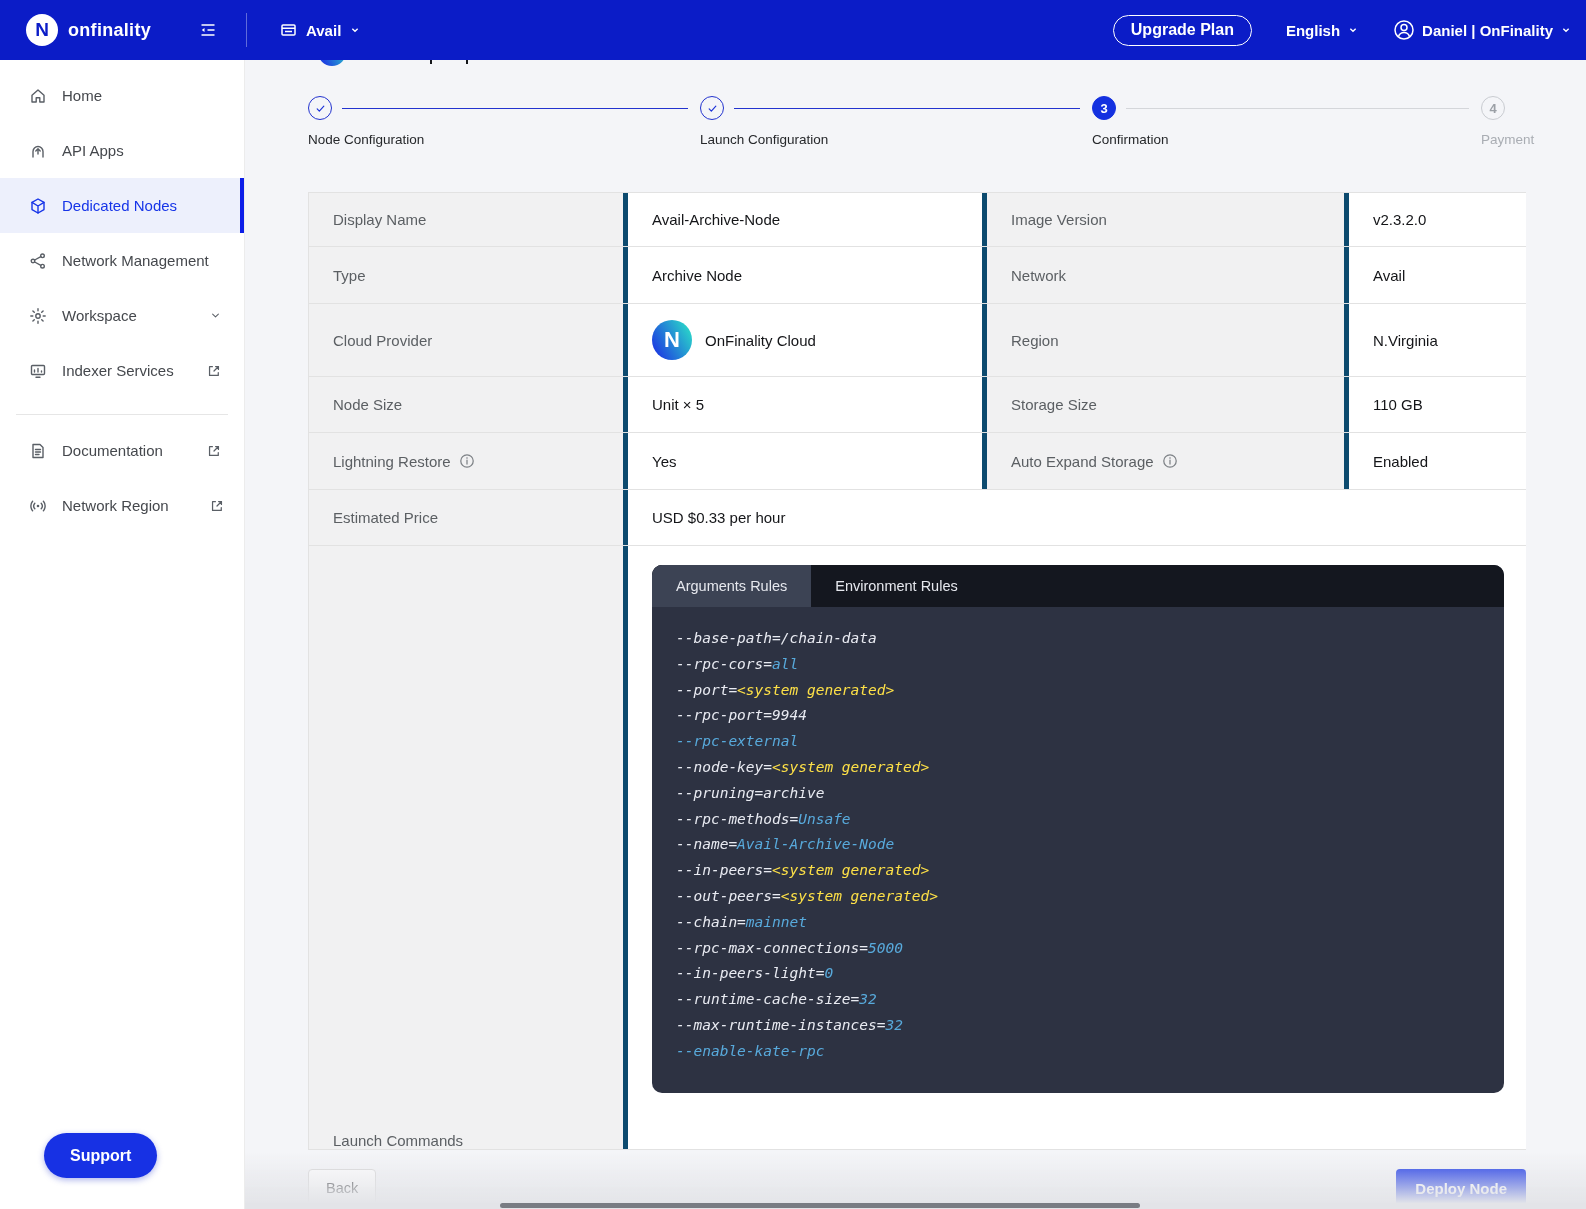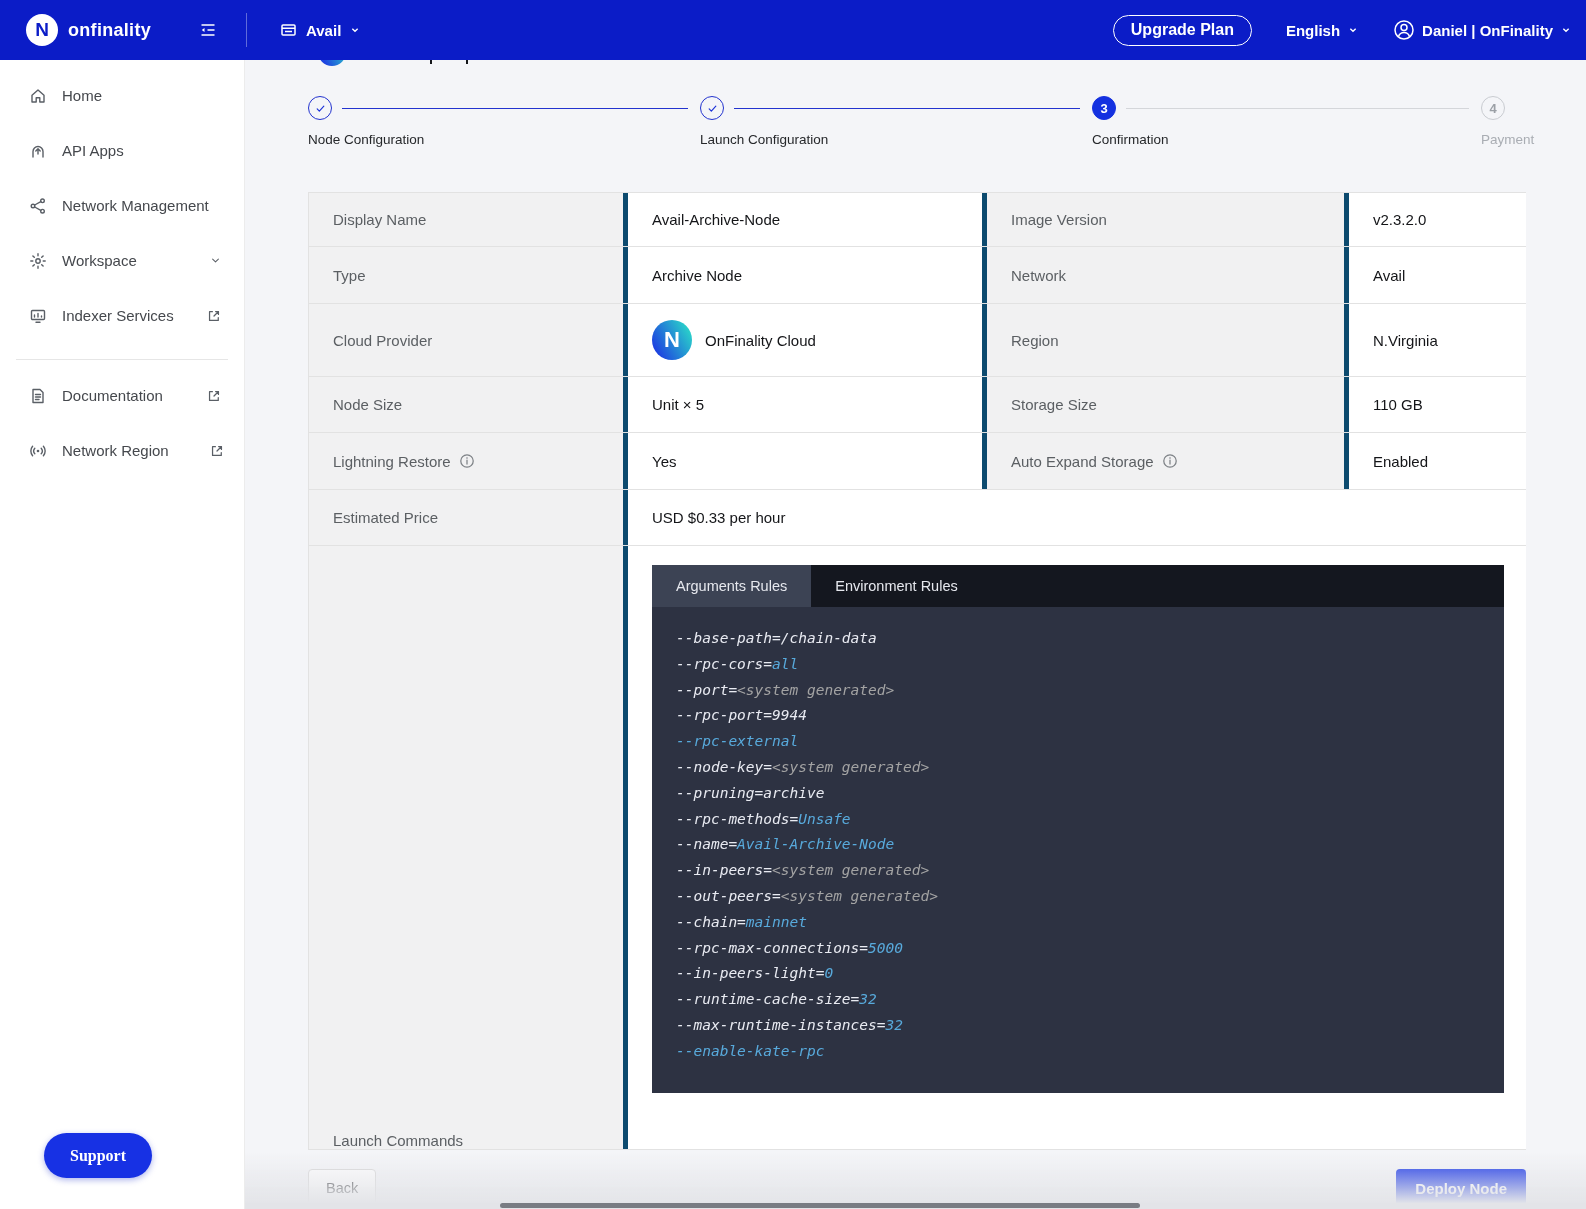--- a/index.html
+++ b/index.html
@@ -35,21 +35,21 @@
   .side-item.active { background:#edf0fc; color:#1634e8; }
   .side-item.active::after { content:""; position:absolute; right:0; top:0; bottom:0; width:4px; background:#0c1ee8; }
   .side-item.active svg { stroke:#1634e8; }
   .side-item svg { stroke:#5a5f66; }
   .side-item .right-ic { margin-left:auto; display:flex; align-items:center; gap:6px; }
   .side-divider { height:1px; background:#e6e6e6; margin:16px 16px 8px 16px; }
   .status-dot { width:10px; height:10px; border-radius:50%; margin-left:10px; }
   .support-btn { position:fixed; left:44px; top:1133px; height:45px; padding:0 26px;
     background:#1731e4; color:#fff; font-weight:bold; font-size:16px; border:none;
     border-radius:23px; cursor:pointer; box-shadow:0 2px 6px rgba(20,40,200,.35);
-    font-family:Liberation Serif, serif; }
+    font-family:Liberation Sans, sans-serif; }
 
   
   .main { background:#f4f5f8; overflow:hidden; position:relative; }
   .content { width:1218px; margin-left:63px; }
 
   .page-title-clip { height:6px; overflow:visible; position:relative; }
   .pt-logo { position:absolute; left:10px; top:-22px; width:28px; height:28px; border-radius:50%;
     background:linear-gradient(60deg,#1d43e0 20%,#2ad6c9 90%); }
   .pt-mark { position:absolute; top:0; width:2px; height:4px; background:#14161a; }
 
@@ -77,31 +77,31 @@
   .t-value { background:#fff; color:#141518; }
   .t-cell.span3 { grid-column:2 / 5; }
   .t-label.top { align-items:flex-end; padding-top:21px; }
   .prov-logo { width:40px; height:40px; border-radius:50%;
     background:linear-gradient(60deg,#1d43e0 15%,#2ad6c9 90%); color:#fff; display:flex;
     align-items:center; justify-content:center; font-weight:bold; font-size:22px; margin-right:13px; }
   .info-ic { display:flex; align-items:center; }
 
   
   .code-wrap { padding:19px 0 56px 24px; display:block; }
-  .code-panel { width:852px; background:#2d3242; border-radius:0; overflow:hidden; }
+  .code-panel { width:852px; background:#2d3242; border-radius:10px; overflow:hidden; }
   .code-tabs { display:flex; background:#14171f; height:42px; }
   .code-tab { padding:0 24px; display:flex; align-items:center; font-size:14.5px;
     color:#e6e8ee; cursor:pointer; }
   .code-tab.active { background:#3c4354; }
   .code-body { padding:23px 20px 24px 24px; font-family:"DejaVu Sans Mono", monospace;
     font-size:14.5px; }
   .code-line { height:25.8px; white-space:pre; color:#e9ebf2;font-style:italic; }
   .seg-k { color:#e9ebf2; }
   .seg-b { color:#58aadc; }
-  .seg-g { color:#a3a3a3; }
+  .seg-g { color:#fde047; }
 
   
   .footer-row { display:flex; justify-content:space-between; align-items:flex-start; margin-top:19px; }
   .back-btn { background:#fff; border:1px solid #d8d8d8; border-radius:4px; padding:10px 17px;
     font-size:14.5px; color:#2a2c2f; cursor:pointer; font-family:"Liberation Sans", sans-serif; }
   .deploy-btn { background:#1634e8; border:none; border-radius:4px; padding:11px 19px;
     font-size:15px; font-weight:bold; color:#fff; cursor:pointer;
     font-family:"Liberation Sans", sans-serif; }
   .bottom-fade { position:fixed; left:245px; right:0; bottom:0; height:56px; pointer-events:none;
     background:linear-gradient(to bottom, rgba(244,245,248,0), #e3e4e8 90%); }
@@ -173,20 +173,29 @@
         </div>
         <div class="side-item">
           <span class="ic" style="color: rgb(90, 95, 102); display: flex;">
             <svg width="18" height="18" viewBox="0 0 18 18" fill="none" stroke-width="1.4" stroke-linecap="round" stroke-linejoin="round" stroke="currentColor">
               <path d="M4 15v-5.5a5 5 0 0 1 10 0V15"></path>
               <path d="M9 12V7.2M6.8 9 9 6.8 11.2 9"></path>
             </svg>
           </span>
           <span class="lbl">API Apps</span>
         </div>
+        <div class="side-item active">
+          <span class="ic" style="color: rgb(22, 52, 232); display: flex;">
+            <svg width="18" height="18" viewBox="0 0 18 18" fill="none" stroke-width="1.4" stroke-linecap="round" stroke-linejoin="round" stroke="currentColor">
+              <path d="M9 2l6 3.4v7.2L9 16l-6-3.4V5.4z"></path>
+              <path d="M3 5.4 9 9l6-3.6M9 9v7"></path>
+            </svg>
+          </span>
+          <span class="lbl">Dedicated Nodes</span>
+        </div>
         <div class="side-item">
           <span class="ic" style="color: rgb(90, 95, 102); display: flex;">
             <svg width="18" height="18" viewBox="0 0 18 18" fill="none" stroke-width="1.4" stroke-linecap="round" stroke-linejoin="round" stroke="currentColor">
               <circle cx="4" cy="9" r="1.8"></circle>
               <circle cx="13.5" cy="3.8" r="1.8"></circle>
               <circle cx="13.5" cy="14.2" r="1.8"></circle>
               <path d="m5.7 8 6.1-3.3M5.7 10l6.1 3.3"></path>
             </svg>
           </span>
           <span class="lbl">Network Management</span>

